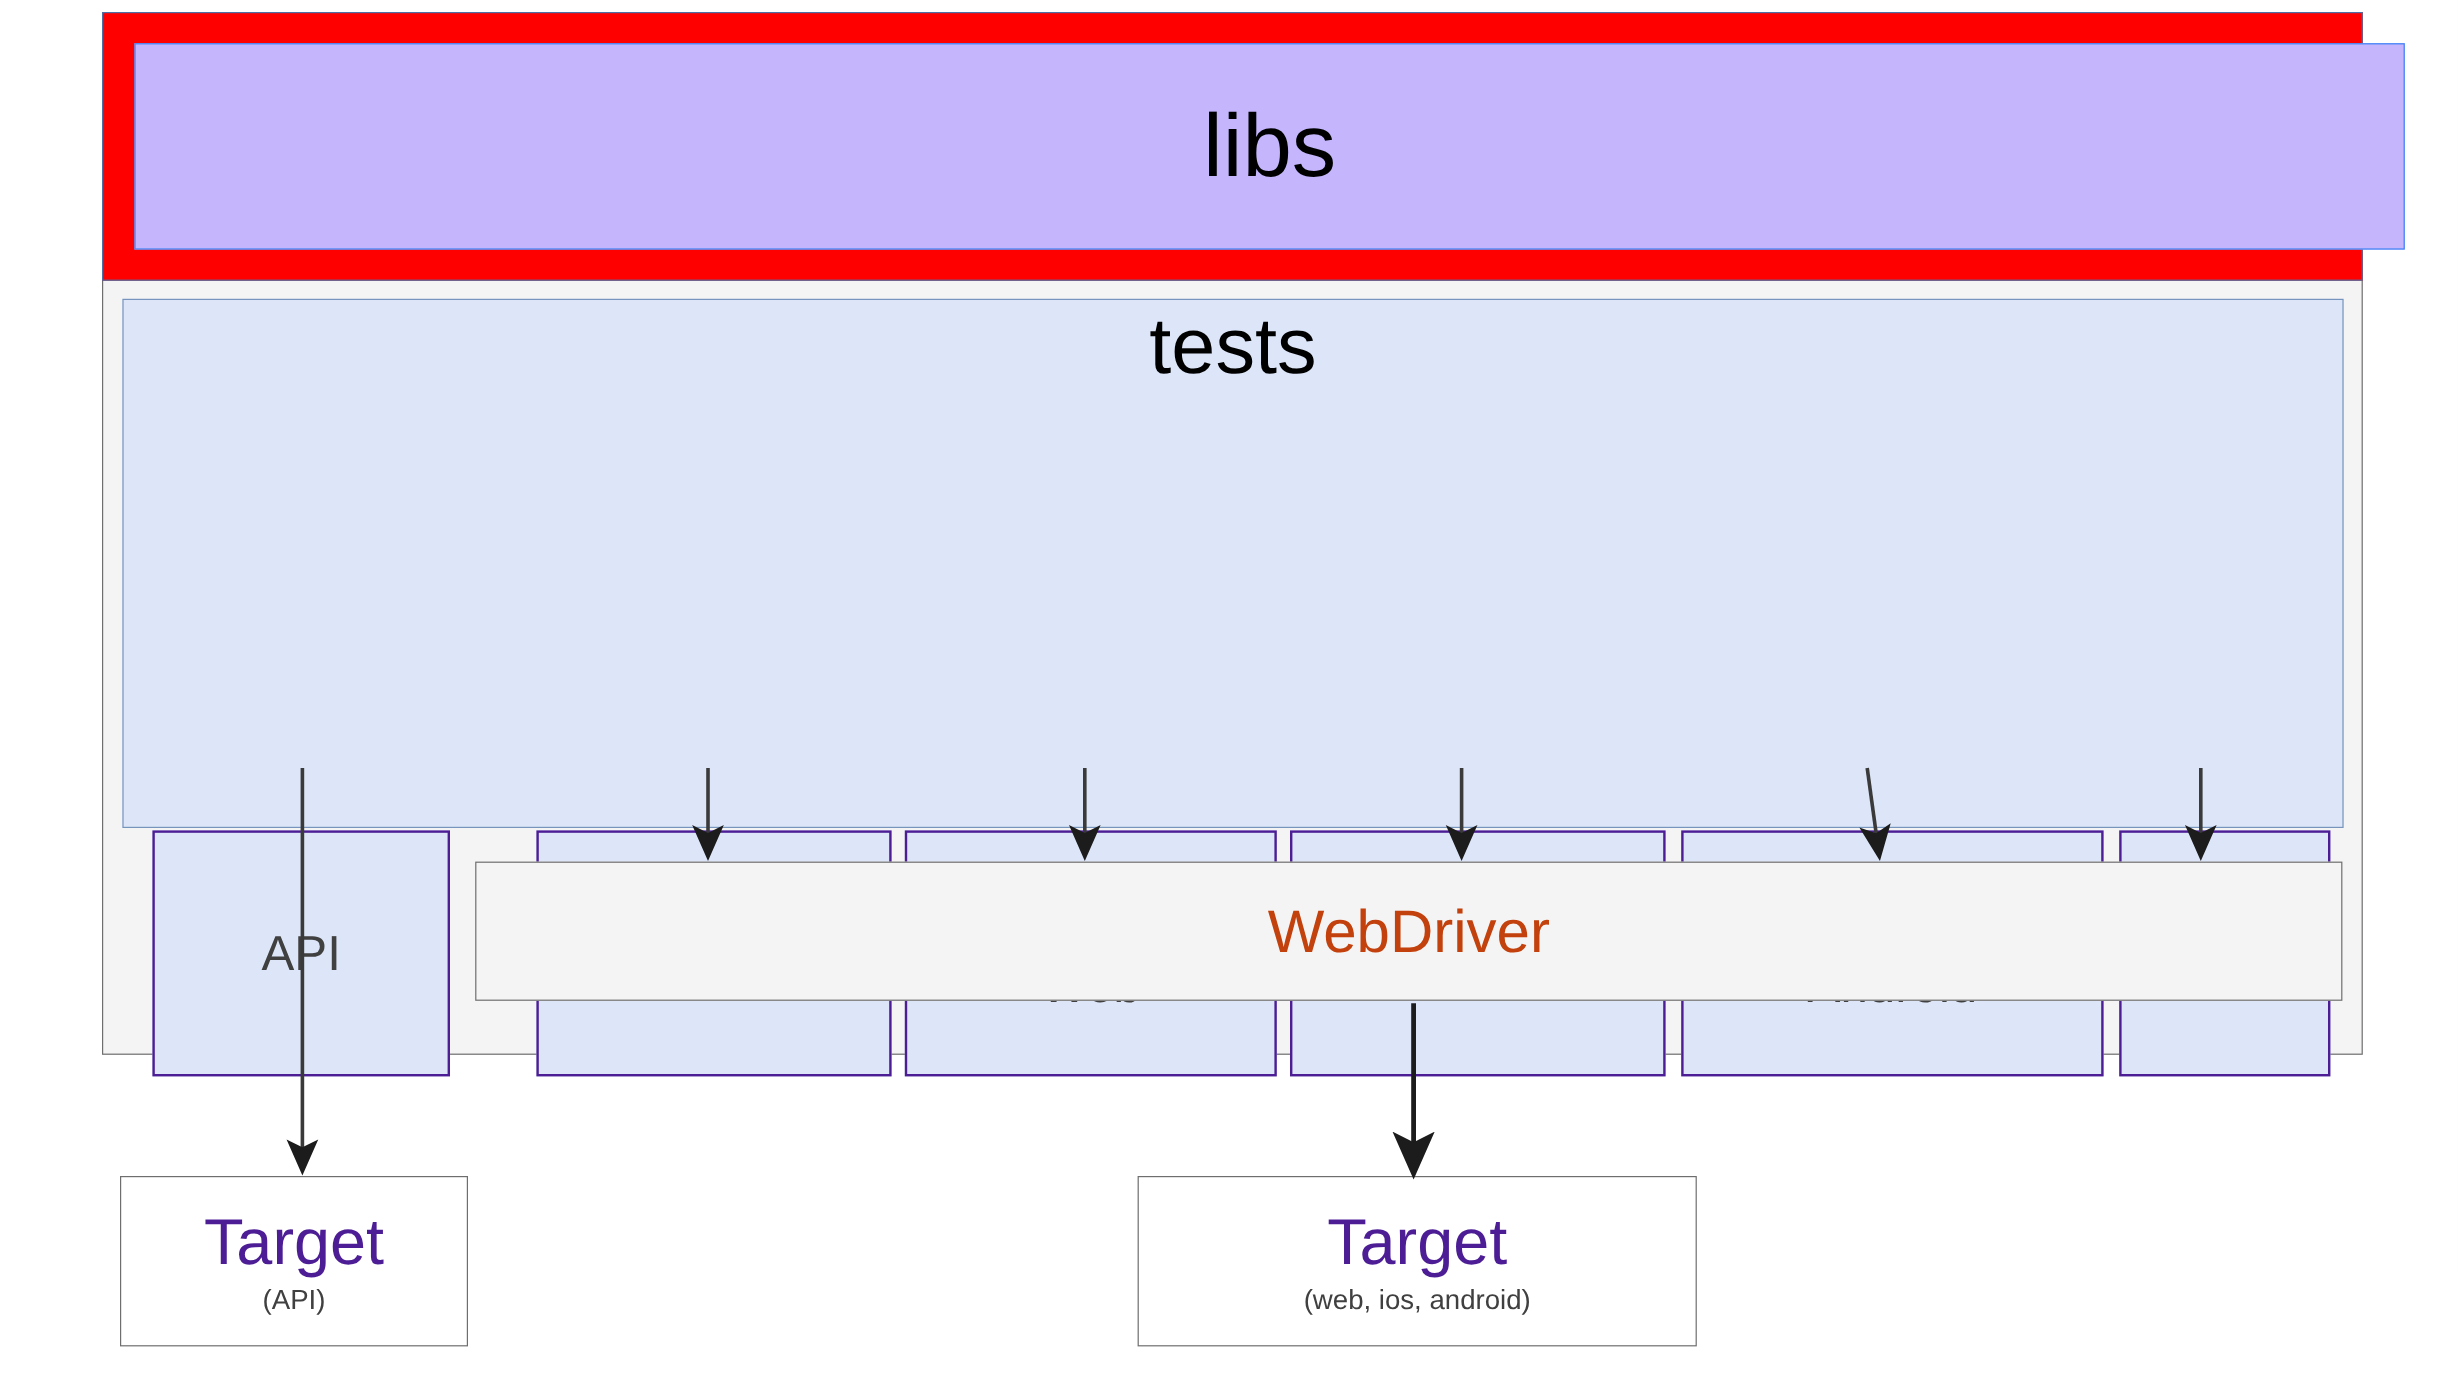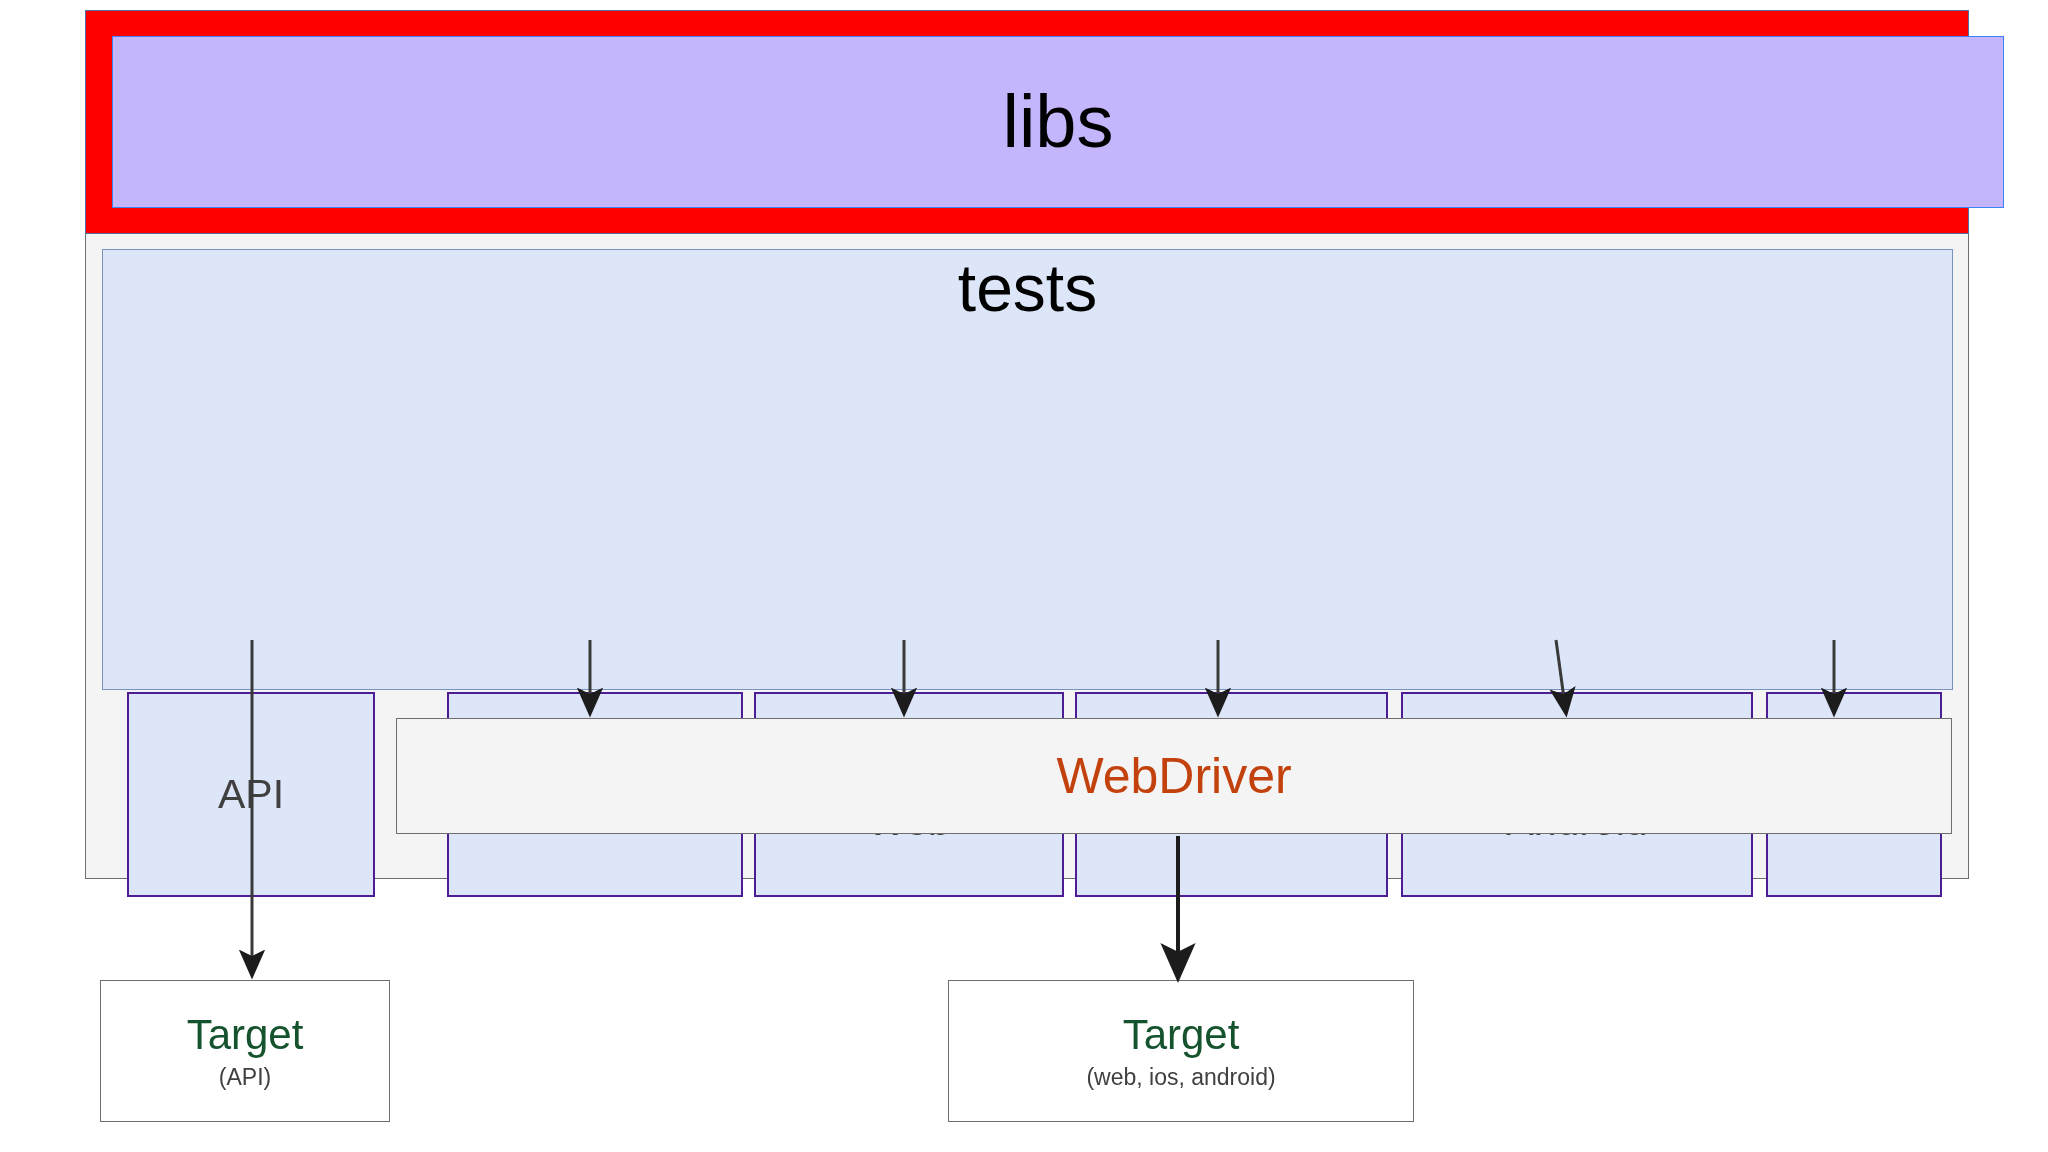--- a/index.html
+++ b/index.html
@@ -135,22 +135,22 @@
     width: 290px;
     height: 142px;
   }
   #target-devices-box {
     left: 948px;
     top: 980px;
     width: 466px;
     height: 142px;
   }
   .target-title {
-    font-size: 42px;
-    color: #14532d;
+    font-size: 54px;
+    color: #4c1d95;
     line-height: 1.05;
   }
   .target-sub {
     font-size: 23px;
     color: #404040;
     margin-top: 8px;
     line-height: 1;
   }
 
   

